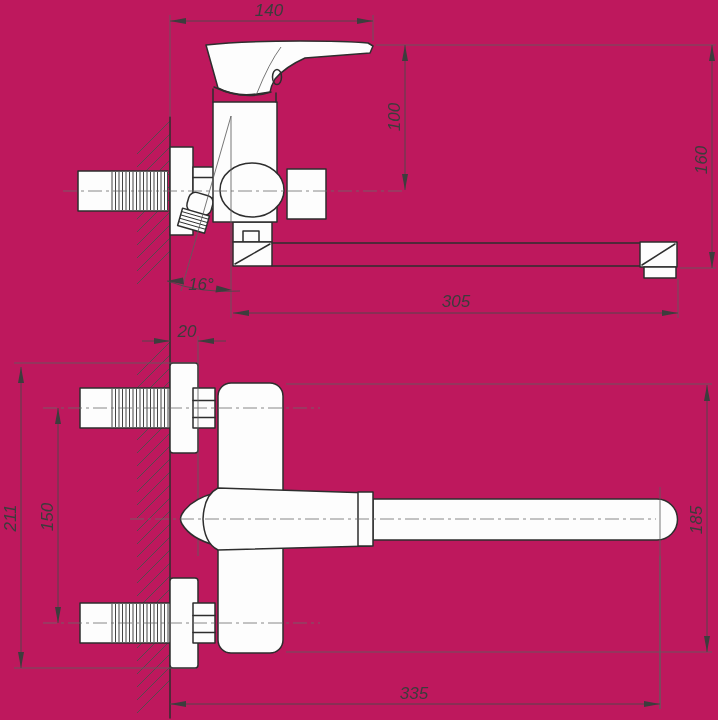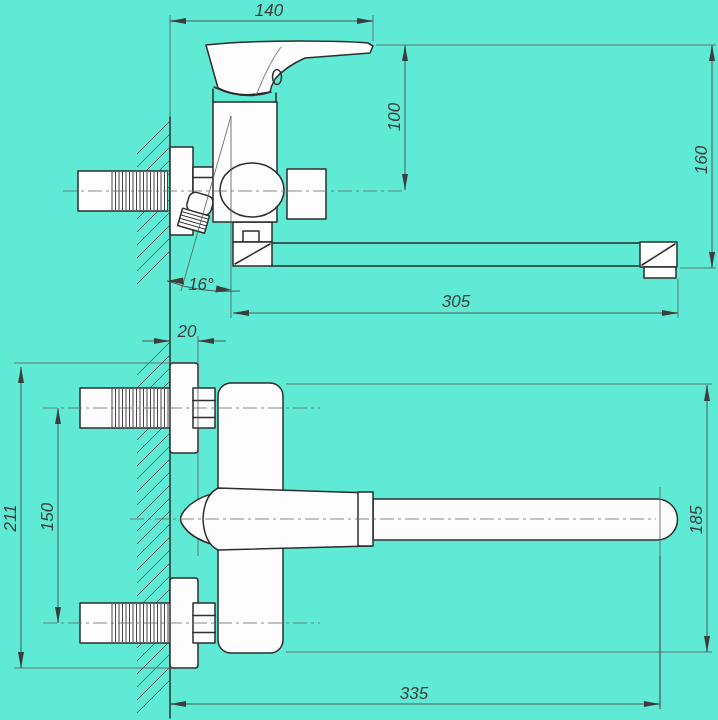--- a/index.html
+++ b/index.html
@@ -1,16 +1,16 @@
 <!DOCTYPE html>
 <html><head>
 <meta charset="utf-8">
 <style>
   html,body{margin:0;padding:0;background:#ffffff;}
-  .stage{width:718px;height:720px;background:#5eead4;position:relative;overflow:hidden;
+  .stage{width:718px;height:720px;background:#be185d;position:relative;overflow:hidden;
          font-family:"Liberation Sans",sans-serif;}
   svg{display:block;}
   .obj{stroke:#2e2e2e;stroke-width:1.5;fill:none;stroke-linejoin:round;stroke-linecap:round;}
   .objf{stroke:#2e2e2e;stroke-width:1.5;fill:#fdfdfd;stroke-linejoin:round;}
   .thin{stroke:#5f5f5f;stroke-width:.85;fill:none;}
   .dim{stroke:#4a4a4a;stroke-width:.9;fill:none;}
   .arr{fill:#3d3d3d;stroke:none;}
   .cl{stroke:#6a6a6a;stroke-width:.8;fill:none;stroke-dasharray:14 4 3 4;}
   .hatchln{stroke:#4d4d4d;stroke-width:.9;}
   .thread{stroke:#2e2e2e;stroke-width:.9;}

